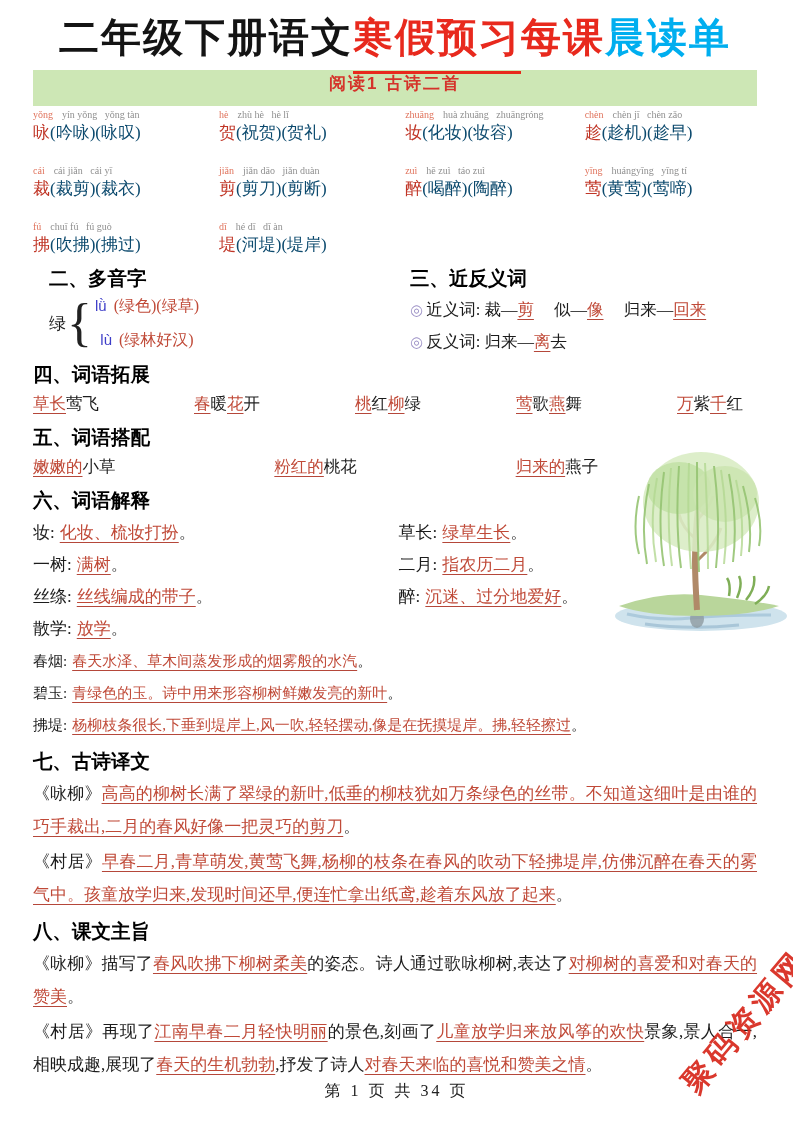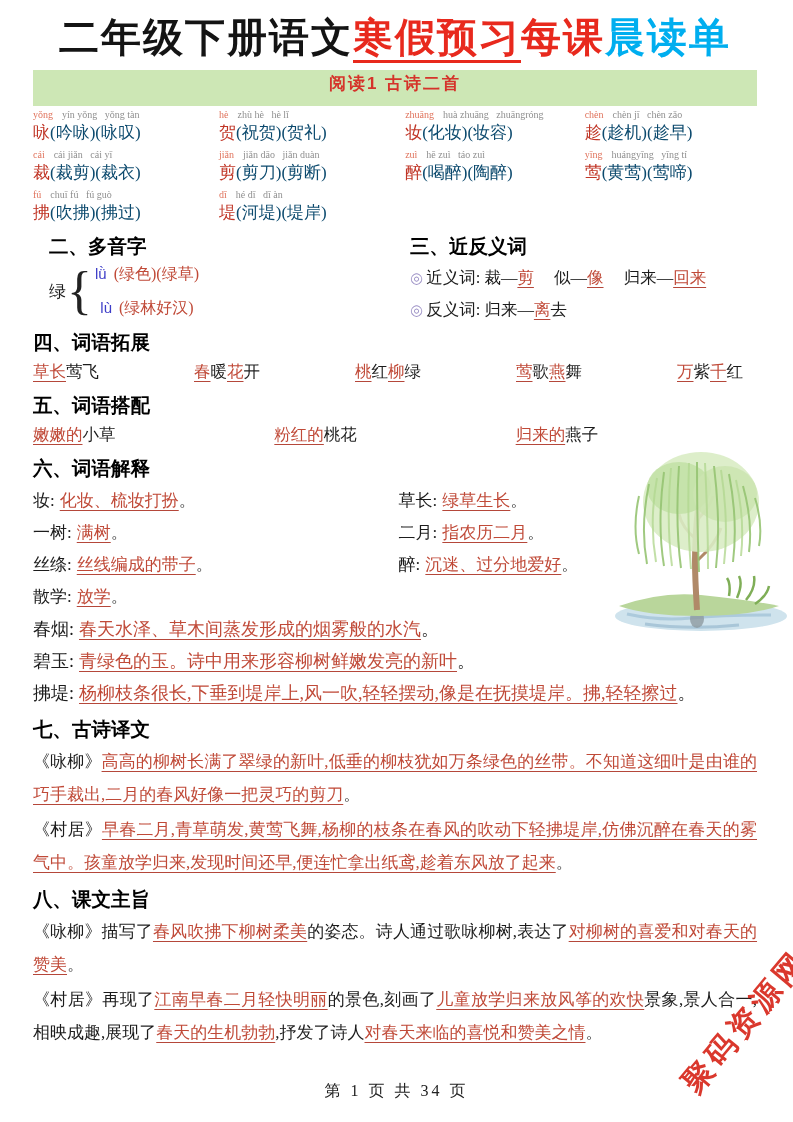--- a/index.html
+++ b/index.html
@@ -5,33 +5,33 @@
   html,body{margin:0;padding:0;background:#9a9a9a;}
   .page{width:793px;height:1122px;margin:0 auto;background:#ffffff;position:relative;
         overflow:hidden;font-family:"Liberation Serif",serif;color:#1c1c1c;}
   .inner{padding:14px 36px 0 33px;position:relative;z-index:1;}
 
   
   .title{text-align:center;font-family:"Liberation Sans",sans-serif;font-weight:bold;
          font-size:40px;letter-spacing:2px;white-space:nowrap;line-height:1.15;}
   .t-black{color:#141414;}
   .t-red{color:#e8291d;}
-  .t-underline{border-bottom:3px solid #e8291d;padding-bottom:1px;}
+  .t-underline{border-bottom:3px solid #e8291d;padding-bottom:12px;}
   .t-blue{color:#00aeef;}
 
   
   .banner{margin-top:10px;background:#cde7b5;color:#d5332a;font-weight:bold;font-size:17px;
           text-align:center;padding:2px 0 11px;font-family:"Liberation Sans",sans-serif;letter-spacing:2px;}
 
   
   .h{font-family:"Liberation Sans",sans-serif;font-weight:bold;font-size:19.5px;color:#000;
      margin:9px 0 4px 0;line-height:1.2;}
 
   
-  .zigrid{display:grid;grid-template-columns:25.7% 25.7% 24.8% auto;row-gap:4px;margin-top:2px;}
+  .zigrid{display:grid;grid-template-columns:25.7% 25.7% 24.8% auto;row-gap:20px;margin-top:2px;}
   .pyl{font-size:10px;line-height:13px;white-space:pre;}
   .pym{color:#e0735c;margin-right:9px;}
   .pyw{color:#8f8f8f;}
   .chl{font-size:17px;line-height:23px;white-space:nowrap;}
   .chm{color:#c03526;}
   .chw{color:#0c4a6e;}
 
   
   .row23{display:flex;margin-top:2px;margin-left:16px;}
   .s2col{width:51%;}
@@ -53,21 +53,21 @@
 
   
   .s4line{display:flex;justify-content:space-between;font-size:16.5px;margin:4px 14px 2px 0;line-height:26px;}
 
   
   .s5line{display:flex;font-size:16.5px;margin:5px 0 2px 0;line-height:26px;}
   .s5line .it{width:34.5%;}
 
   
   .s6grid{display:grid;grid-template-columns:50.5% 49.5%;font-size:17px;line-height:32px;}
-  .s6full{font-size:18px;line-height:32px;}
+  .s6full{font-size:15px;line-height:32px;}
   .lbl{margin-right:5px;}
 
   
   .para{font-size:17px;line-height:33px;text-align:justify;margin:2px 0;}
   .ptitle{color:#1c1c1c;}
 
   
   .footer{position:absolute;bottom:20px;left:0;width:100%;text-align:center;font-size:16px;
           letter-spacing:3px;color:#222;z-index:1;}
 

